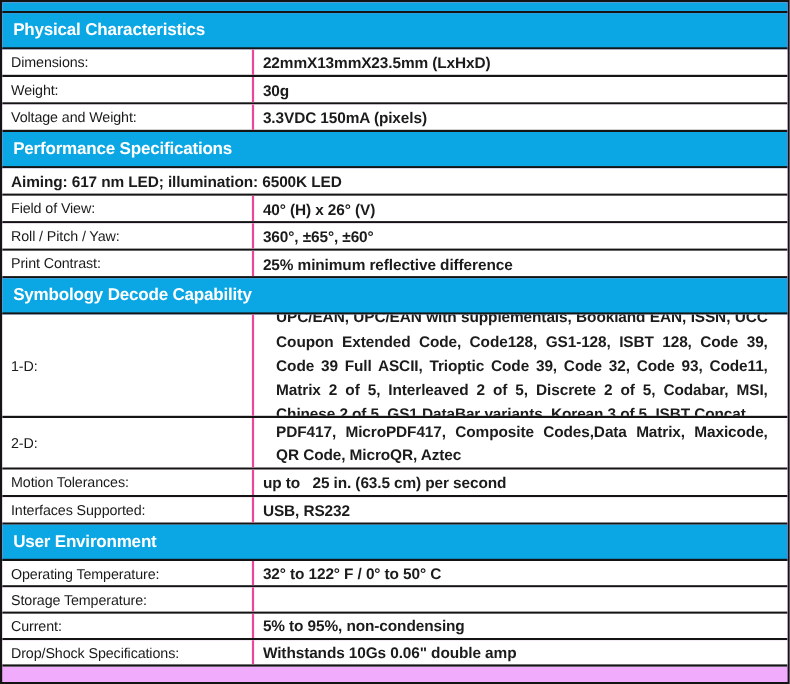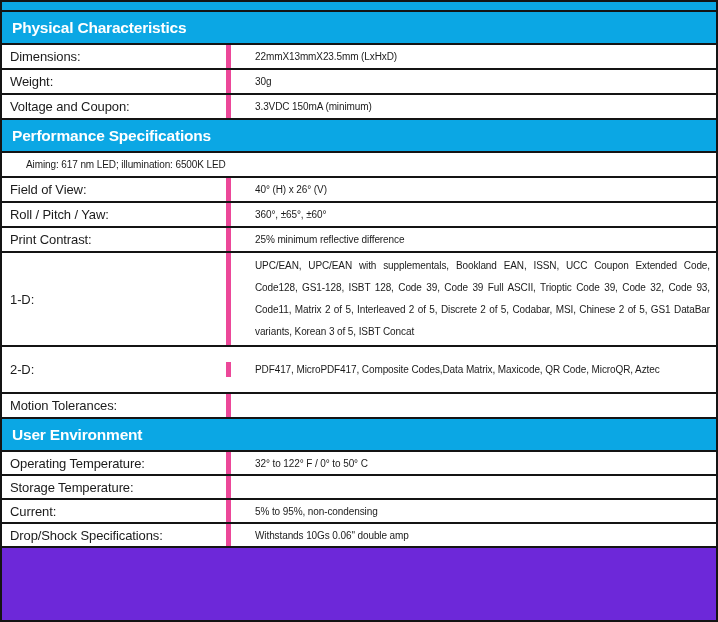--- a/index.html
+++ b/index.html
@@ -7,21 +7,21 @@
     padding: 0;
     background: #ffffff;
     font-family: "Liberation Sans", sans-serif;
   }
   .spec {
     position: relative;
     width: 718px;
     height: 622px;
     box-sizing: border-box;
     border: 2px solid #141414;
-    background: #6d28d9;
+    background: #f0abfc;
     overflow: hidden;
     color: #1b1b1b;
   }
   .top-strip {
     height: 8px;
     background: #0ba7e4;
     border-bottom: 2px solid #141414;
   }
   .band {
     height: 31px;
@@ -38,47 +38,48 @@
     font-size: 15.5px;
     letter-spacing: -0.2px;
   }
   .row {
     display: flex;
     border-bottom: 2px solid #141414;
     background: #ffffff;
   }
   .row .label {
     flex: 0 0 229px;
-    border-right: 5px solid #ec4899;
+    border-right: 2px solid #ec4899;
     display: flex;
     align-items: center;
     padding-left: 8px;
     box-sizing: border-box;
     font-size: 13px;
     letter-spacing: -0.1px;
     overflow: hidden;
   }
   .row .value {
     flex: 1 1 auto;
     display: flex;
     align-items: center;
-    padding-left: 24px;
+    padding-left: 8px;
     padding-right: 6px;
     box-sizing: border-box;
-    font-size: 10px;
+    font-size: 14px;
     letter-spacing: -0.1px;
     overflow: hidden;
+    font-weight: bold;
   }
   .row.h21 { height: 23px; }
   .row.h20 { height: 22px; }
   .row.tall4 { height: 92px; }
-  .row.tall2 { height: 45px; align-items: center; }
+  .row.tall2 { height: 45px; }
   .row.tall4 .value p,
   .row.tall2 .value p {
-    margin: 0;
+    margin: 12px;
     text-align: justify;
     text-align-last: left;
     line-height: 22px;
     width: 100%;
   }
   .row.tall2 .value p { line-height: 21px; }
 </style>
 </head>
 <body>
 
@@ -90,22 +91,22 @@
   </div>
   <div class="row h21">
     <div class="label">Dimensions:</div>
     <div class="value">22mmX13mmX23.5mm (LxHxD)</div>
   </div>
   <div class="row h21">
     <div class="label">Weight:</div>
     <div class="value">30g</div>
   </div>
   <div class="row h21">
-    <div class="label">Voltage and Coupon:</div>
-    <div class="value">3.3VDC 150mA (minimum)</div>
+    <div class="label">Voltage and Weight:</div>
+    <div class="value">3.3VDC 150mA (pixels)</div>
   </div>
 
   <div class="band">
     <span>Performance Specifications</span>
   </div>
   <div class="row h21">
     <div class="value">Aiming: 617 nm LED; illumination: 6500K LED</div>
   </div>
   <div class="row h21">
     <div class="label">Field of View:</div>
@@ -113,34 +114,42 @@
   </div>
   <div class="row h21">
     <div class="label">Roll / Pitch / Yaw:</div>
     <div class="value">360°, ±65°, ±60°</div>
   </div>
   <div class="row h21">
     <div class="label">Print Contrast:</div>
     <div class="value">25% minimum reflective difference</div>
   </div>
 
+  <div class="band">
+    <span>Symbology Decode Capability</span>
+  </div>
   <div class="row tall4">
     <div class="label">1-D:</div>
     <div class="value">
       <p>UPC/EAN, UPC/EAN with supplementals, Bookland EAN, ISSN, UCC Coupon Extended Code, Code128, GS1-128, ISBT 128, Code 39, Code 39 Full ASCII, Trioptic Code 39, Code 32, Code 93, Code11, Matrix 2 of 5, Interleaved 2 of 5, Discrete 2 of 5, Codabar, MSI, Chinese 2 of 5, GS1 DataBar variants, Korean 3 of 5, ISBT Concat</p>
     </div>
   </div>
   <div class="row tall2">
     <div class="label">2-D:</div>
     <div class="value">
       <p>PDF417, MicroPDF417, Composite Codes,Data Matrix, Maxicode, QR Code, MicroQR, Aztec</p>
     </div>
   </div>
   <div class="row h21">
     <div class="label">Motion Tolerances:</div>
+    <div class="value">up to &nbsp; 25 in. (63.5 cm) per second</div>
+  </div>
+  <div class="row h21">
+    <div class="label">Interfaces Supported:</div>
+    <div class="value">USB, RS232</div>
   </div>
 
   <div class="band">
     <span>User Environment</span>
   </div>
   <div class="row h20">
     <div class="label">Operating Temperature:</div>
     <div class="value">32° to 122° F / 0° to 50° C</div>
   </div>
   <div class="row h20">

